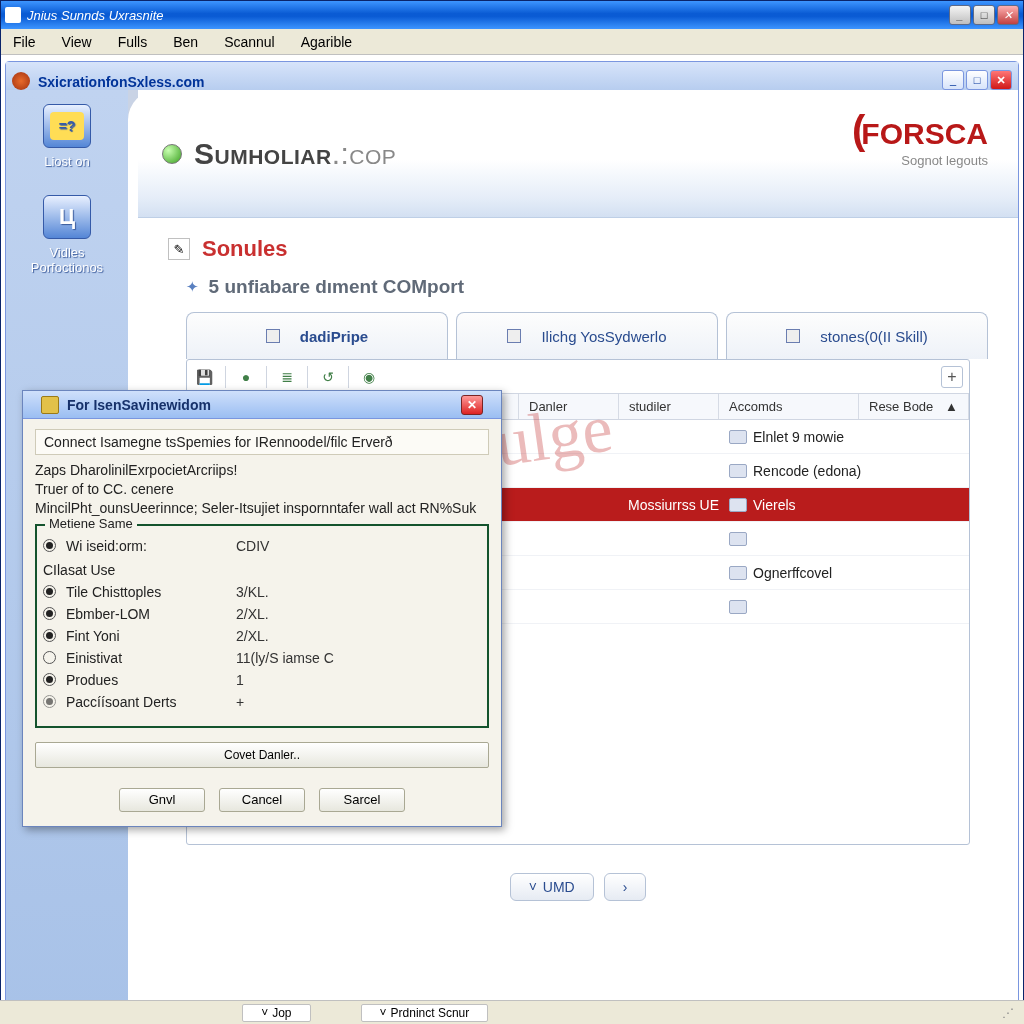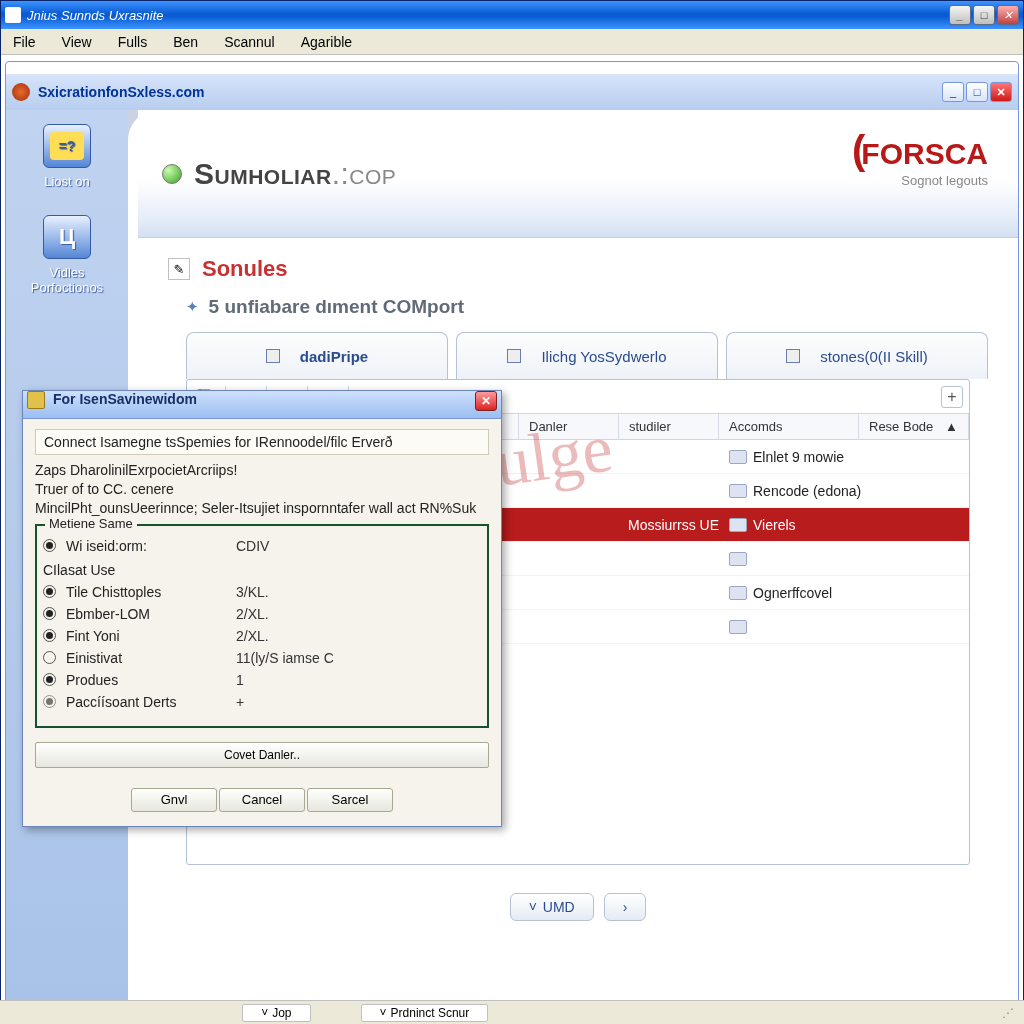--- a/index.html
+++ b/index.html
@@ -13,21 +13,21 @@
 .win-btns { display: flex; gap: 2px; }
 .win-btn { width: 22px; height: 20px; background: linear-gradient(to bottom, #f5f5f5, #bfbfbf); border: 1px solid #5d6a87; border-radius: 3px; display: flex; align-items: center; justify-content: center; font-size: 11px; color: #333; }
 .win-btn.close { background: linear-gradient(to bottom, #ffb0b0, #c04040); color: #fff; }
 
 
 .menubar { height: 26px; background: #ece9d8; border-bottom: 1px solid #c0c0c0; display: flex; align-items: center; padding: 0 6px; gap: 14px; font-size: 14px; color: #000; }
 .menubar span { padding: 2px 6px; cursor: default; }
 
 
 .inner-window { margin: 6px 4px; border: 1px solid #7a96df; border-radius: 4px; }
-.inner-titlebar { height: 36px; background: linear-gradient(to bottom, #d7e4fa, #b7cdef); display: flex; align-items: center; padding: 0 6px; font-size: 14px; color: #003399; margin-top: 12px; }
+.inner-titlebar { height: 28px; background: linear-gradient(to bottom, #d7e4fa, #b7cdef); display: flex; align-items: flex-end; padding: 0 6px; font-size: 14px; color: #003399; }
 .inner-titlebar .ic { width: 18px; height: 18px; background: radial-gradient(circle, #e86a2b, #a03010); border-radius: 50%; margin-right: 8px; }
 .inner-titlebar .title { flex: 1; font-weight: bold; }
 .inner-winbtns { display: flex; gap: 2px; }
 .inner-winbtn { width: 22px; height: 20px; border: 1px solid #7a96df; border-radius: 3px; background: linear-gradient(to bottom, #fff, #d7e4fa); display: flex; align-items: center; justify-content: center; font-size: 11px; }
 .inner-winbtn.close { background: linear-gradient(to bottom, #ff7676, #d01818); color: #fff; font-weight: bold; }
 
 
 .main-area { display: flex; height: 924px; background: #c9d3e5; }
 .sidebar { width: 122px; background: linear-gradient(to bottom, #c0d3f0, #a8c2e8); padding: 14px 6px; display: flex; flex-direction: column; align-items: center; gap: 26px; }
 .side-item { display: flex; flex-direction: column; align-items: center; gap: 6px; color: #fff; font-size: 13px; text-align: center; text-shadow: 1px 1px 1px #3a5a9a; }
@@ -82,38 +82,38 @@
 
 .bottom-btns { display: flex; gap: 10px; justify-content: center; padding: 16px 0 40px; }
 .btn-soft { height: 28px; padding: 0 18px; background: linear-gradient(to bottom, #fff, #e6ebf3); border: 1px solid #b5c2d6; border-radius: 6px; display: flex; align-items: center; gap: 6px; font-size: 14px; color: #2a4c8f; }
 
 
 .statusbar { position: absolute; bottom: 0; left: 0; right: 0; height: 24px; background: #ece9d8; border-top: 1px solid #c0c0c0; display: flex; align-items: center; padding: 0 10px; gap: 10px; font-size: 12px; }
 .stat-box { background: #fff; border: 1px solid #c0c0c0; padding: 1px 18px; display: flex; align-items: center; gap: 4px; border-radius: 2px; }
 
 
 .dialog { position: absolute; left: 22px; top: 390px; width: 480px; background: #f5f3eb; border: 1px solid #6b85bd; box-shadow: 3px 3px 8px rgba(0,0,0,0.35); }
-.dlg-title { height: 28px; background: linear-gradient(to bottom, #cfe0fb, #9bbef2); border-bottom: 1px solid #7a96df; display: flex; align-items: flex-start; padding: 0 4px; font-size: 14px; color: #16316a; }
+.dlg-title { height: 28px; background: linear-gradient(to bottom, #cfe0fb, #9bbef2); border-bottom: 1px solid #7a96df; display: flex; align-items: center; padding: 0 18px; font-size: 14px; color: #16316a; }
 .dlg-title .ic { width: 18px; height: 18px; background: #e2c14a; border: 1px solid #9a7a18; border-radius: 2px; margin-right: 8px; }
 .dlg-title .t { flex: 1; font-weight: bold; }
 .dlg-close { width: 22px; height: 20px; background: linear-gradient(to bottom, #ff9a9a, #d22); border: 1px solid #7a2424; border-radius: 3px; color: #fff; display: flex; align-items: center; justify-content: center; font-weight: bold; font-size: 12px; }
 .dlg-body { padding: 10px 12px; font-size: 14px; color: #222; }
 .dlg-box { border: 1px solid #cfcbb8; background: #fcfbf6; padding: 4px 8px; margin-bottom: 6px; }
 .dlg-row { display: flex; align-items: flex-start; gap: 10px; margin: 2px 0; }
 .dlg-text { flex: 1; line-height: 1.35; }
 .dlg-btn { height: 24px; padding: 0 12px; background: linear-gradient(to bottom, #fff, #e7e7de); border: 1px solid #a9a893; border-radius: 3px; font-size: 13px; }
 .dlg-group { border: 2px solid #14532d; padding: 6px 6px 10px; margin-top: 6px; position: relative; }
 .dlg-group .legend { position: absolute; top: -10px; left: 8px; background: #f5f3eb; padding: 0 4px; font-size: 13px; }
 .radio-row { display: flex; align-items: center; gap: 10px; margin: 6px 0; font-size: 14px; }
 .radio { width: 13px; height: 13px; border: 1px solid #555; border-radius: 50%; display: inline-flex; align-items: center; justify-content: center; }
 .radio.on::after { content: ""; width: 7px; height: 7px; background: #222; border-radius: 50%; }
 .radio-row .lbl { flex: 0 0 160px; }
 .radio-row .val { color: #333; }
 .dlg-wide-btn { width: 100%; height: 26px; margin-top: 14px; background: linear-gradient(to bottom, #fff, #e7e7de); border: 1px solid #a9a893; border-radius: 2px; font-size: 12px; }
-.dlg-footer { display: flex; justify-content: center; gap: 2px; padding: 10px 0 14px; }
+.dlg-footer { display: flex; justify-content: center; gap: 14px; padding: 10px 0 14px; }
 .dlg-footer .dlg-btn { width: 86px; }
 </style>
 </head>
 <body>
 
 <div class="outer-window">
   <div class="outer-titlebar">
     <span class="icon"></span>
     <span class="title">Jnius Sunnds Uxrasnite</span>
     <div class="win-btns">

